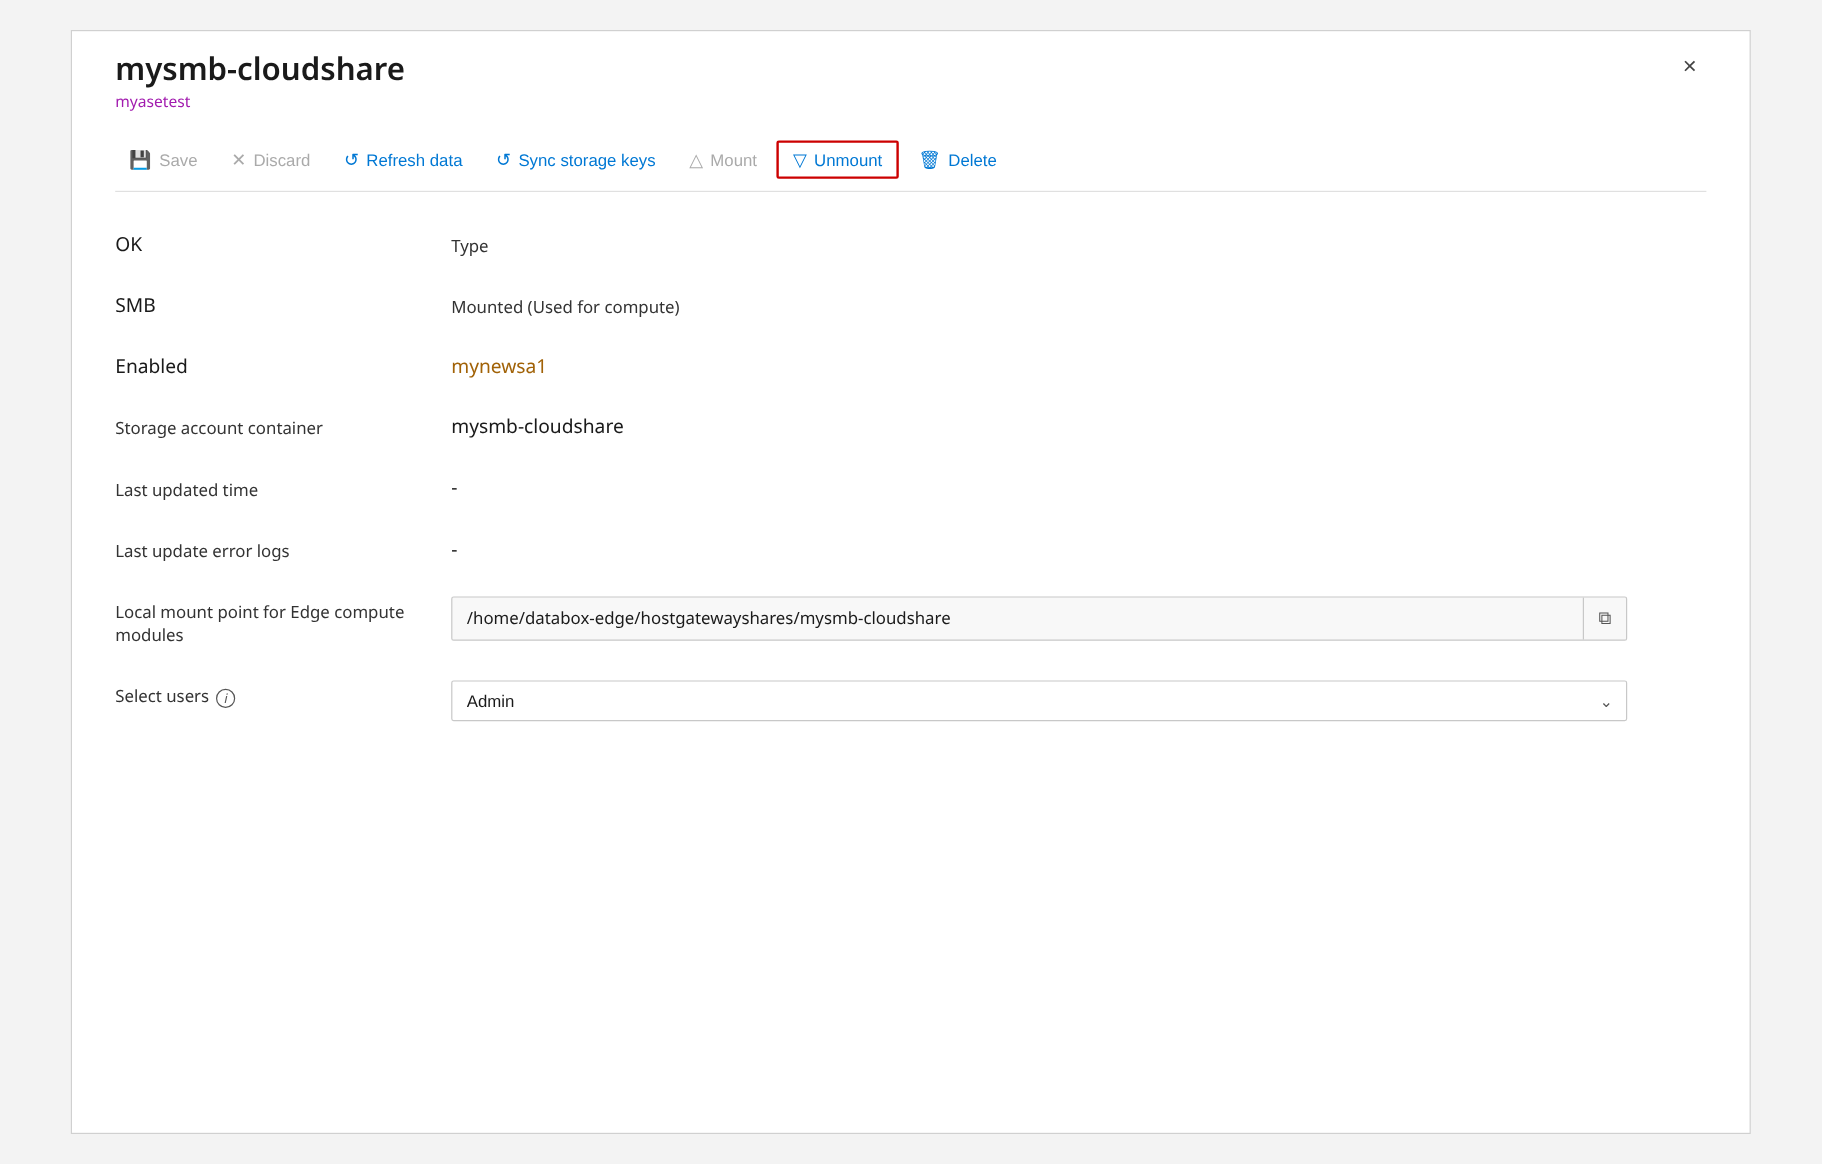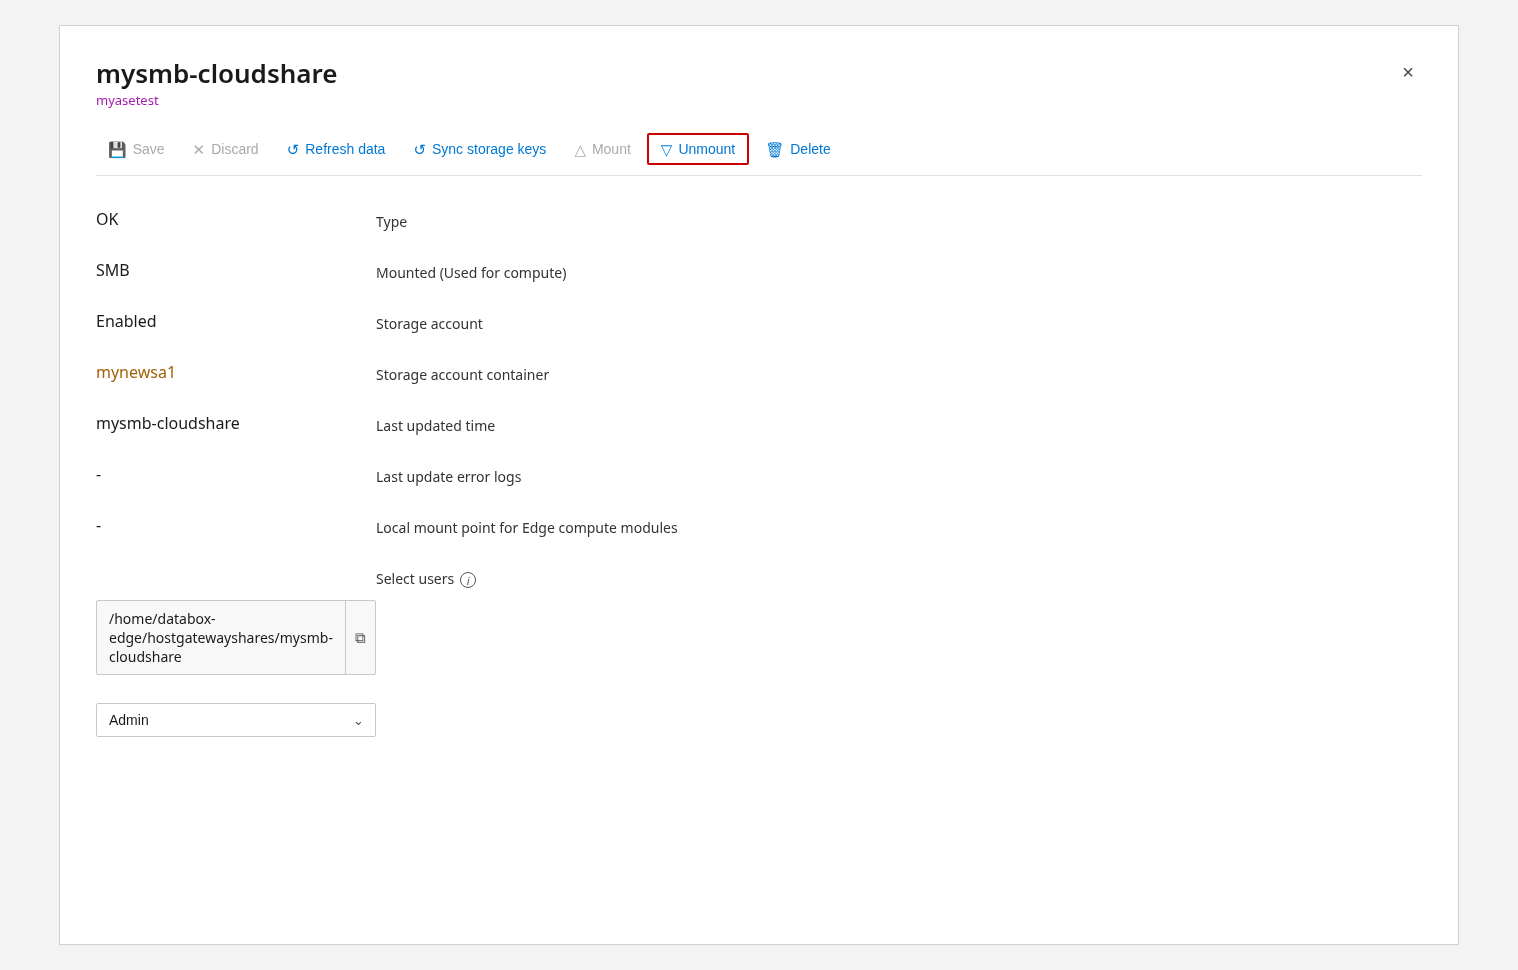--- a/index.html
+++ b/index.html
@@ -10,21 +10,21 @@
       align-items: center;
       justify-content: center;
       min-height: 100vh;
     }
     .panel {
       background: #ffffff;
       border: 1px solid #d0d0d0;
       width: 1400px;
       min-height: 920px;
       position: relative;
-      padding: 32px 36px 40px 36px;
+      padding: 16px 36px 40px 36px;
     }
     .panel-header {
       display: flex;
       justify-content: space-between;
       align-items: flex-start;
       margin-bottom: 14px;
     }
     .panel-title {
       font-size: 26px;
       font-weight: 600;
@@ -98,21 +98,20 @@
       color: #a16207;
     }
     .copy-input-wrapper {
       display: flex;
       align-items: stretch;
       border: 1px solid #c8c8c8;
       background: #f8f8f8;
       border-radius: 2px;
       width: 100%;
       max-width: 980px;
-      margin-top: 35px;
     }
     .copy-input-text {
       flex: 1;
       padding: 8px 12px;
       font-size: 14px;
       color: #1a1a1a;
       background: transparent;
     }
     .copy-btn {
       display: flex;
@@ -219,21 +218,20 @@
   <div class="form-body">
 
     <div class="field-value">OK</div>
 
     <div class="field-label">Type</div>
     <div class="field-value">SMB</div>
 
     <div class="field-label">Mounted (Used for compute)</div>
     <div class="field-value">Enabled</div>
 
-    <div class="field-label">Storage account</div>
     <div class="field-value blue">mynewsa1</div>
 
     <div class="field-label">Storage account container</div>
     <div class="field-value">mysmb-cloudshare</div>
 
     <div class="field-label">Last updated time</div>
     <div class="field-value">-</div>
 
     <div class="field-label">Last update error logs</div>
     <div class="field-value">-</div>

